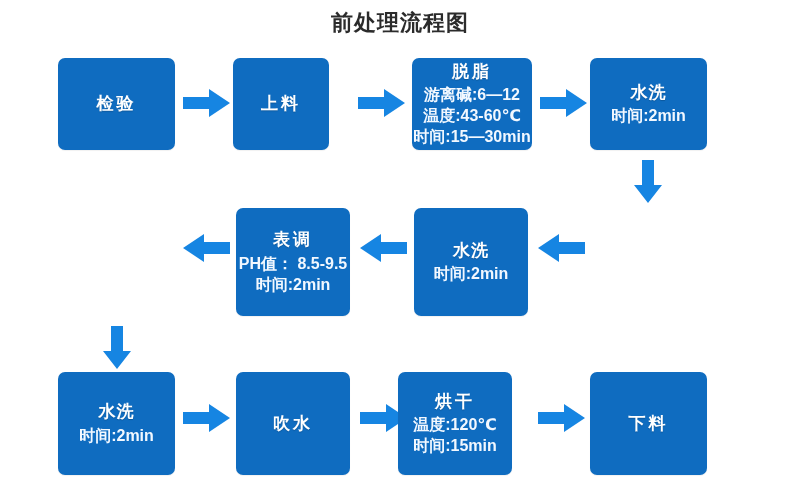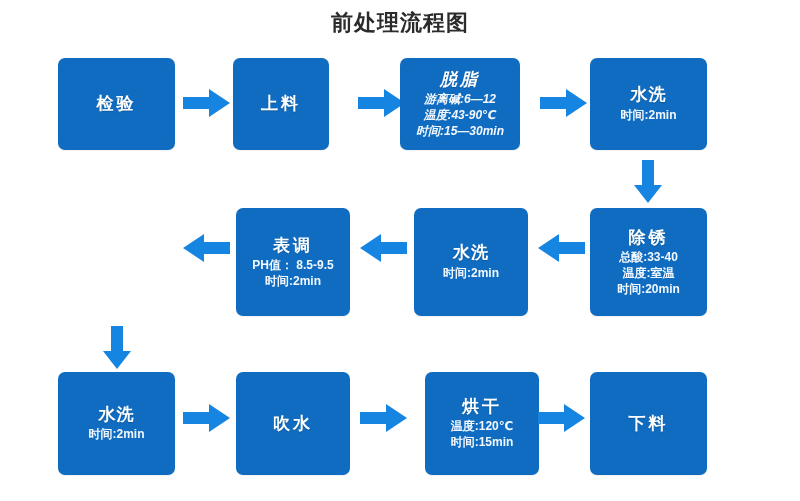--- a/index.html
+++ b/index.html
@@ -55,21 +55,21 @@
   .node-title.tight {
     letter-spacing: 1px;
   }
   .node-lines {
     margin-top: 2px;
     display: flex;
     flex-direction: column;
     align-items: center;
   }
   .node-line {
-    font-size: 12px;
+    font-size: 16px;
     line-height: 1.32;
     white-space: nowrap;
     color: #f2f8ff;
     font-weight: bold;
   }
   .arrow {
     position: absolute;
   }
   .arrow svg {
     display: block;
@@ -95,25 +95,25 @@
   <div class="node" style="left:233px; top:58px; width:96px; height:92px;">
     <div class="node-title">上料</div>
   </div>
 
   <div class="arrow" style="left:358px; top:87px;">
     <svg width="48" height="32" viewBox="0 0 48 32">
       <path d="M0,10 L26,10 L26,2 L47,16 L26,30 L26,22 L0,22 Z" fill="#1685e2"></path>
     </svg>
   </div>
 
-  <div class="node" style="left:400px; top:58px; width:120px; height:92px;font-style:italic;">
+  <div class="node" style="left:412px; top:58px; width:120px; height:92px;">
     <div class="node-title">脱脂</div>
     <div class="node-lines">
       <div class="node-line">游离碱:6—12</div>
-      <div class="node-line">温度:43-90℃</div>
+      <div class="node-line">温度:43-60℃</div>
       <div class="node-line">时间:15—30min</div>
     </div>
   </div>
 
   <div class="arrow" style="left:540px; top:87px;">
     <svg width="48" height="32" viewBox="0 0 48 32">
       <path d="M0,10 L26,10 L26,2 L47,16 L26,30 L26,22 L0,22 Z" fill="#1685e2"></path>
     </svg>
   </div>
 
@@ -157,28 +157,20 @@
       <div class="node-line">时间:2min</div>
     </div>
   </div>
 
   <div class="arrow" style="left:538px; top:232px;">
     <svg width="48" height="32" viewBox="0 0 48 32">
       <path d="M47,10 L21,10 L21,2 L0,16 L21,30 L21,22 L47,22 Z" fill="#1685e2"></path>
     </svg>
   </div>
 
-  <div class="node" style="left:590px; top:208px; width:117px; height:108px;">
-    <div class="node-title">除锈</div>
-    <div class="node-lines">
-      <div class="node-line">总酸:33-40</div>
-      <div class="node-line">温度:室温</div>
-      <div class="node-line">时间:20min</div>
-    </div>
-  </div>
 
   <div class="arrow" style="left:101px; top:326px;">
     <svg width="32" height="44" viewBox="0 0 32 44">
       <path d="M10,0 L22,0 L22,25 L30,25 L16,43 L2,25 L10,25 Z" fill="#1685e2"></path>
     </svg>
   </div>
 
   <div class="node" style="left:58px; top:372px; width:117px; height:103px;">
     <div class="node-title tight">水洗</div>
     <div class="node-lines">
@@ -195,21 +187,21 @@
   <div class="node" style="left:236px; top:372px; width:114px; height:103px;">
     <div class="node-title">吹水</div>
   </div>
 
   <div class="arrow" style="left:360px; top:402px;">
     <svg width="48" height="32" viewBox="0 0 48 32">
       <path d="M0,10 L26,10 L26,2 L47,16 L26,30 L26,22 L0,22 Z" fill="#1685e2"></path>
     </svg>
   </div>
 
-  <div class="node" style="left:425px; top:372px; width:114px; height:103px;">
+  <div class="node" style="left:398px; top:372px; width:114px; height:103px;">
     <div class="node-title">烘干</div>
     <div class="node-lines">
       <div class="node-line">温度:120℃</div>
       <div class="node-line">时间:15min</div>
     </div>
   </div>
 
   <div class="arrow" style="left:538px; top:402px;">
     <svg width="48" height="32" viewBox="0 0 48 32">
       <path d="M0,10 L26,10 L26,2 L47,16 L26,30 L26,22 L0,22 Z" fill="#1685e2"></path>

